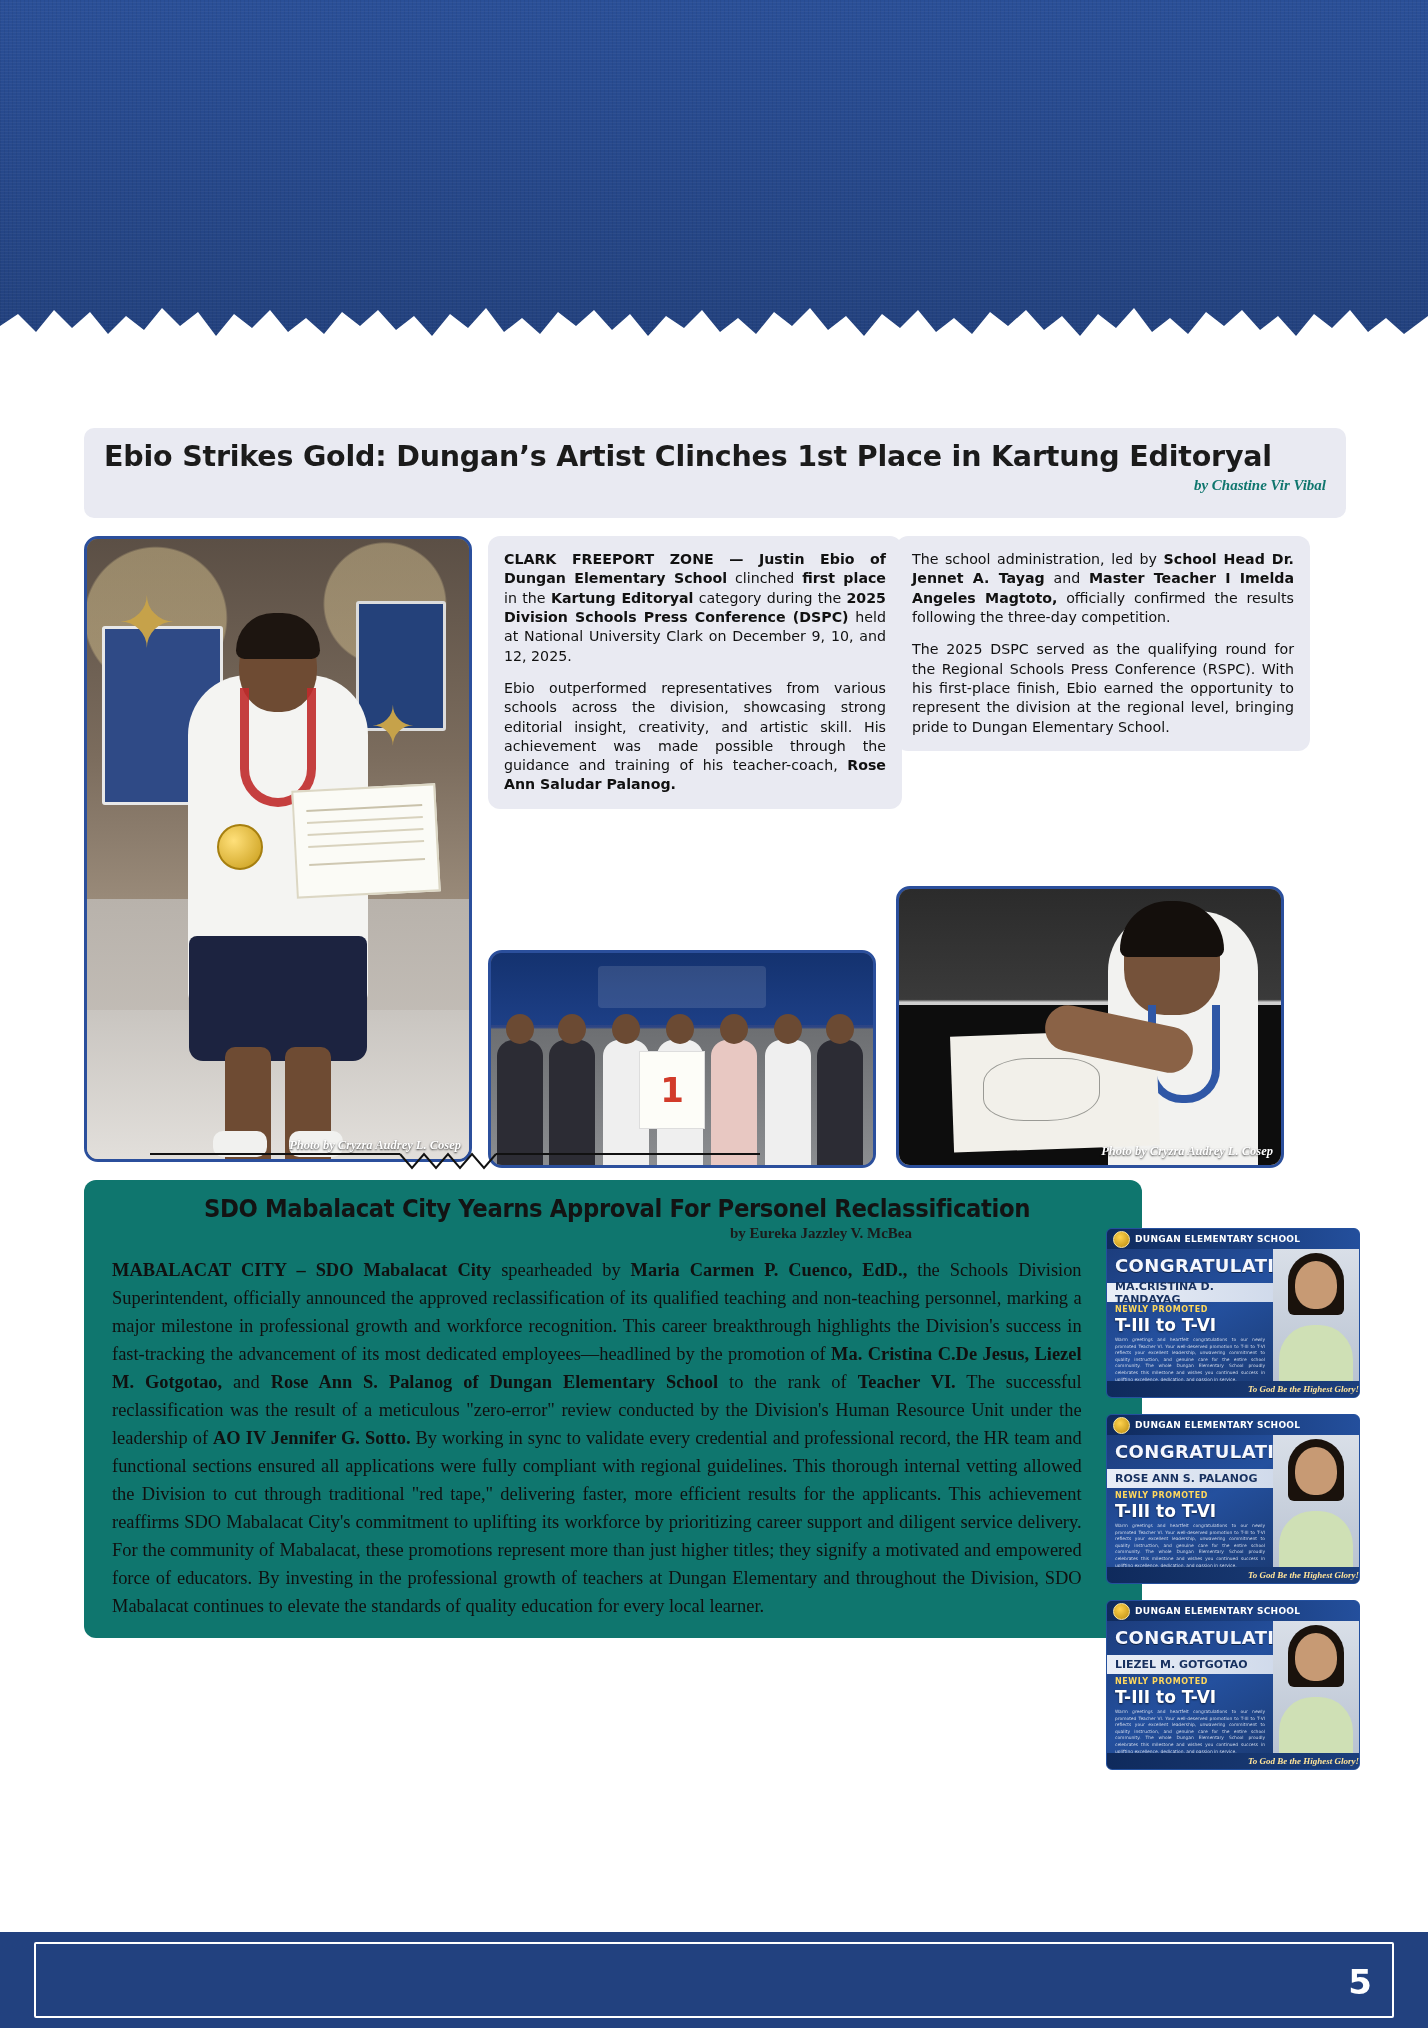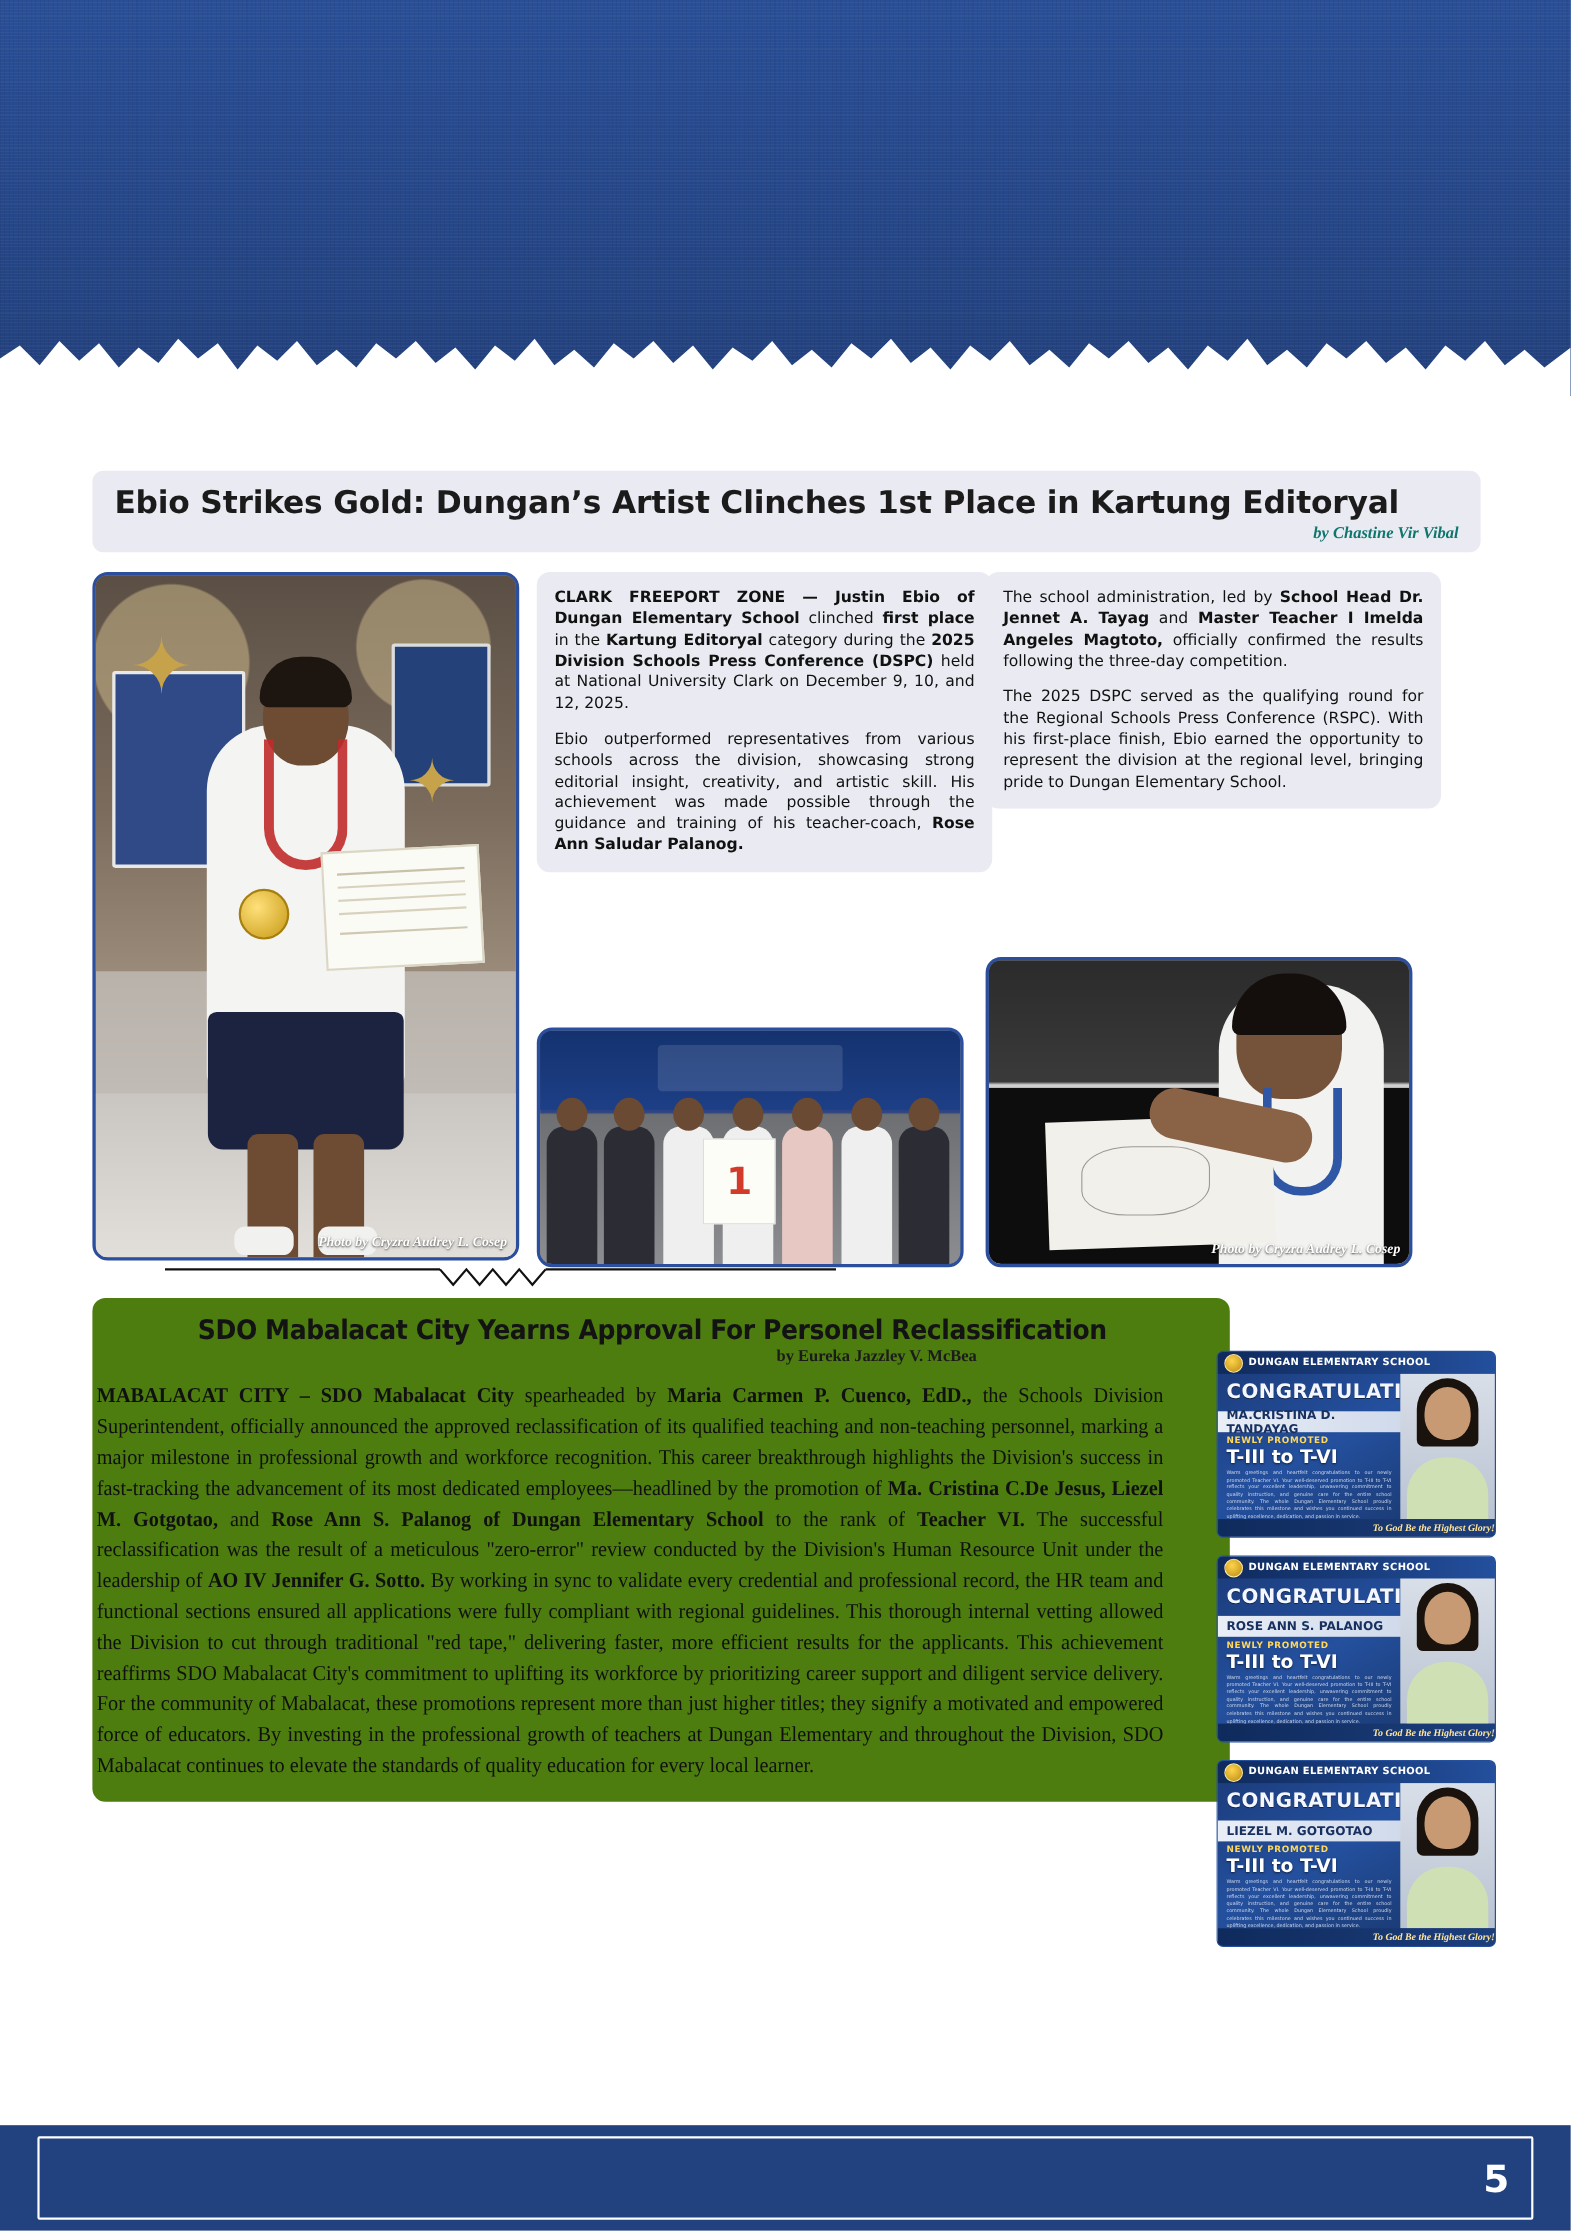--- a/index.html
+++ b/index.html
@@ -54,21 +54,21 @@
   
   .article1 {
     position: absolute;
     left: 84px;
     top: 428px;
     width: 1262px;
   }
   .headline-bar {
     background: #e9eaf2;
     border-radius: 10px;
-    padding: 12px 20px 8px 20px;
+    padding: 12px 20px 24px 20px;
   }
   .headline {
     font-family: "DejaVu Sans", sans-serif;
     font-weight: bold;
     font-size: 28.5px;
     color: #1b1b1b;
     letter-spacing: -0.2px;
     white-space: nowrap;
   }
   .byline {
@@ -311,23 +311,23 @@
     width: 610px;
     height: 24px;
   }
 
   
   .article2 {
     position: absolute;
     left: 84px;
     top: 1180px;
     width: 1010px;
-    background: #4d7c0f;
+    background: #0f766e;
     border-radius: 12px;
-    padding: 14px 20px 18px 4px;
+    padding: 14px 20px 18px 28px;
   }
   .headline2 {
     text-align: center;
     font-family: "DejaVu Sans", sans-serif;
     font-weight: bold;
     font-size: 24.5px;
     color: #131313;
     letter-spacing: -0.4px;
     transform: scaleX(0.93);
     transform-origin: center;

